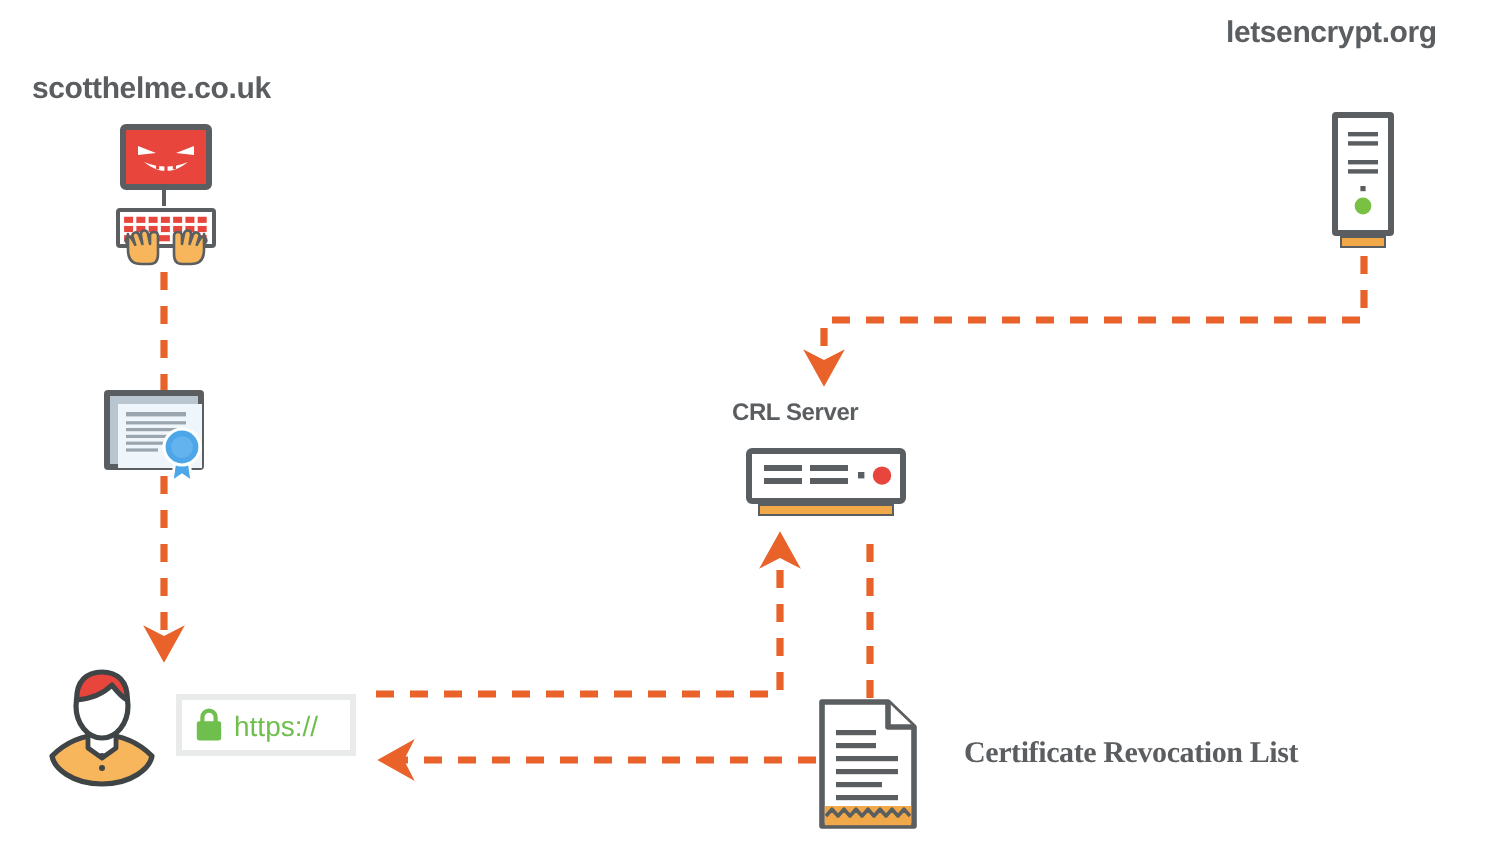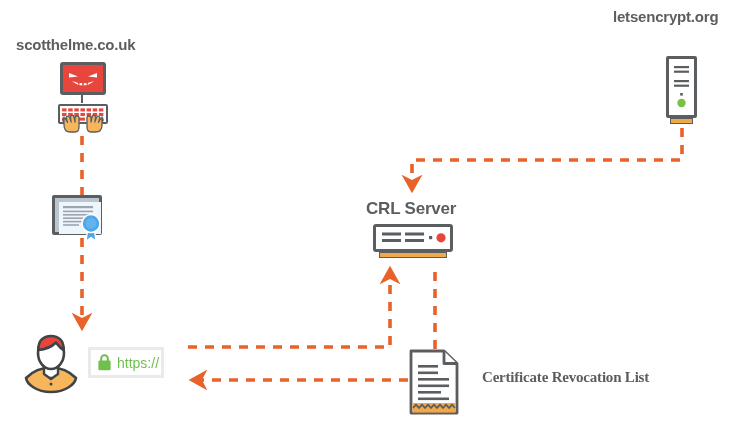--- a/index.html
+++ b/index.html
@@ -20,21 +20,21 @@
   .label {
     position: absolute;
     font-weight: bold;
     color: #5b5e60;
     font-size: 15px;
     letter-spacing: -0.2px;
     white-space: nowrap;
   }
   #label-scotthelme { left: 16px; top: 36px; }
   #label-letsencrypt { left: 613px; top: 8px; }
-  #label-crl-server { left: 366px; top: 199px; font-size: 17px; }
+  #label-crl-server { left: 366px; top: 199px; font-size: 12px; }
   #label-crl-list { left: 482px; top: 369px; font-size: 15px; font-family: Liberation Serif, serif; }
 
   svg.arrows {
     position: absolute;
     left: 0; top: 0;
     width: 749px;
     height: 431px;
     pointer-events: none;
   }
 
@@ -103,21 +103,21 @@
   #icon-user {
     position: absolute;
     left: 24px; top: 334px;
     width: 54px; height: 62px;
   }
 
   
   #icon-addressbar {
     position: absolute;
     left: 88px; top: 347px;
-    width: 76px; height: 31px;
+    width: 90px; height: 31px;
     background: #ffffff;
     border: 3px solid #e9eaea;
     box-sizing: border-box;
     display: flex;
     align-items: center;
     padding-left: 6px;
   }
   .padlock { width: 15px; height: 17px; flex: none; }
   .https-text {
     margin-left: 5px;

